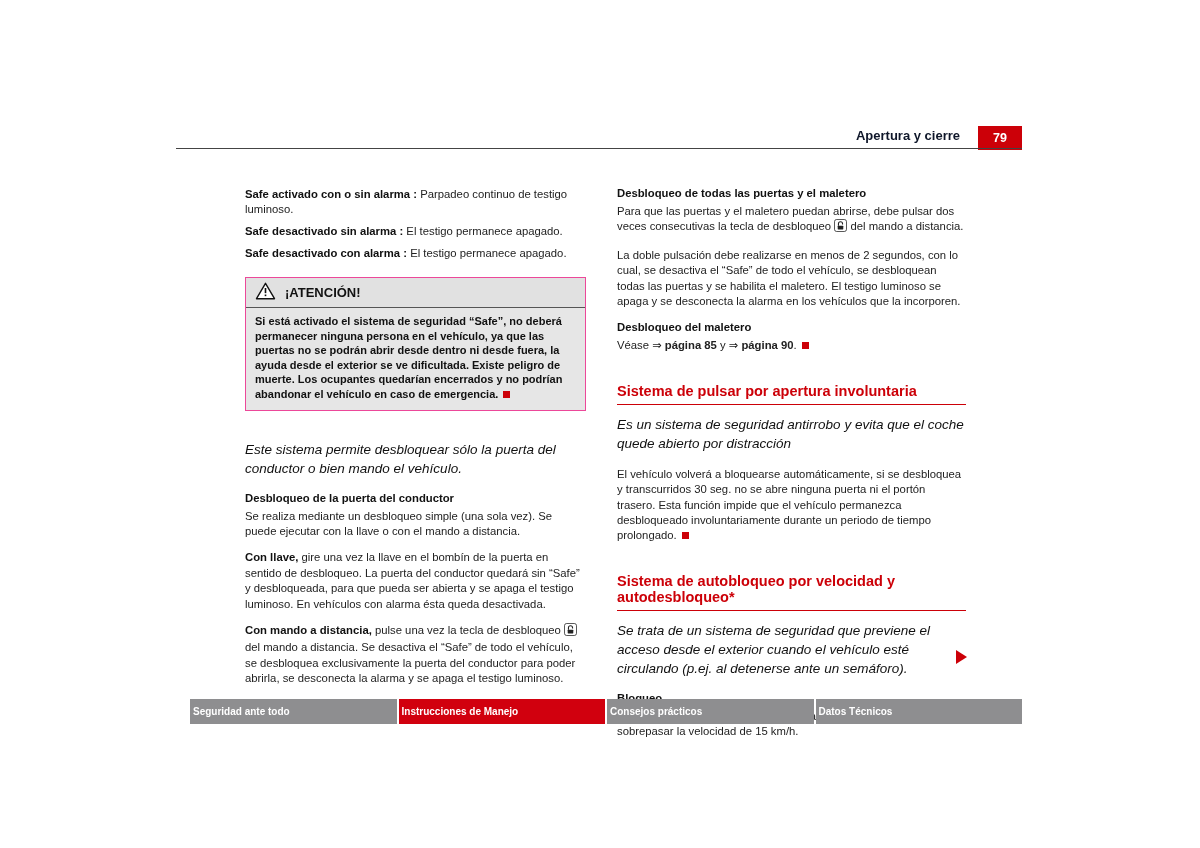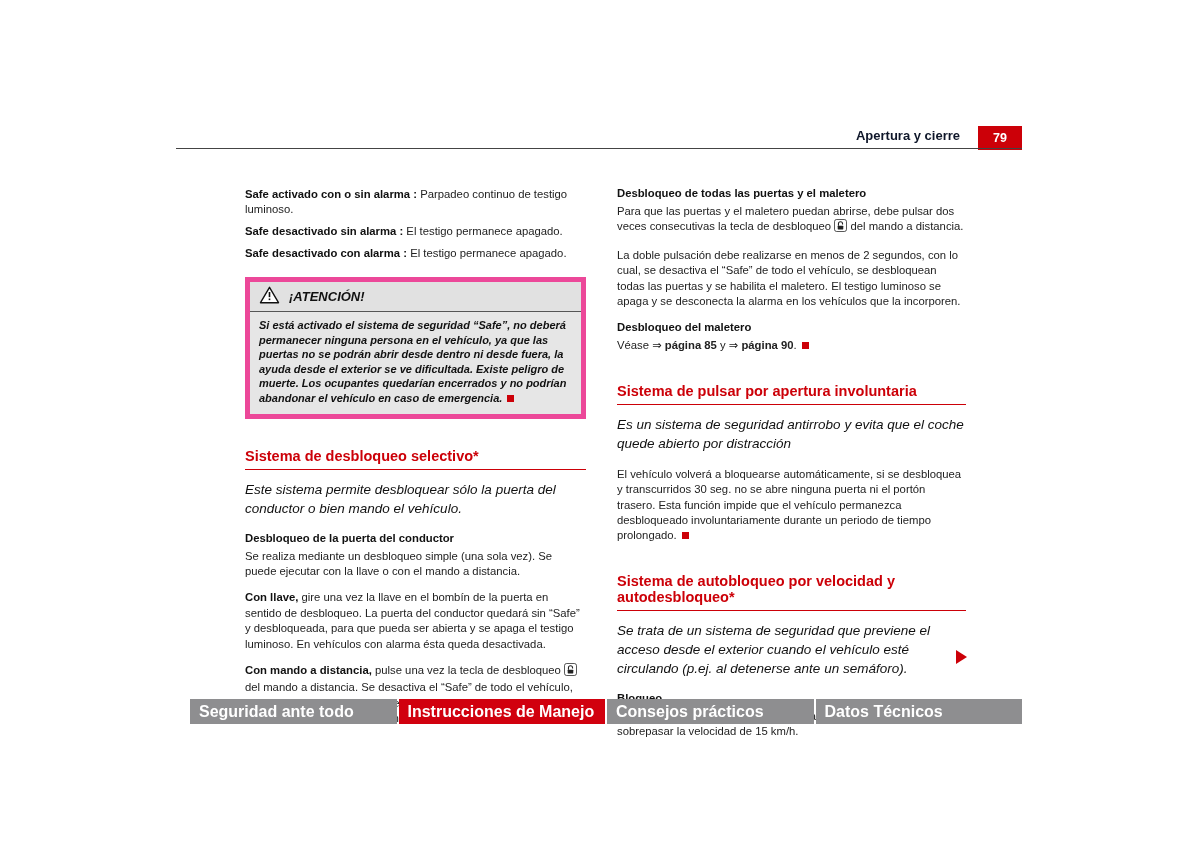--- a/index.html
+++ b/index.html
@@ -47,21 +47,21 @@
   }
 
   
   .col-left  { position: absolute; left: 245px; top: 187px; width: 341px; }
   .col-right { position: absolute; left: 617px; top: 187px; width: 349px; }
 
   .status-line { font-size: 11.3px; line-height: 15px; margin-bottom: 7px; color: #222; }
   .status-line .lbl { font-weight: bold; color: #111; }
 
   
-  .warnbox { margin-top: 16px; border: 5px solid #ec4899; background: #e6e6e6; font-style: italic; }
+  .warnbox { margin-top: 16px; border: 1px solid #ec4899; background: #e6e6e6; }
   .warnbox-header {
     display: flex; align-items: center; gap: 9px;
     padding: 4px 9px;
     background: #e1e1e1;
     border-bottom: 1px solid #555;
     font-weight: bold; font-size: 13px; color: #111;
   }
   .warnbox-body {
     padding: 6px 9px 8px 9px;
     font-weight: bold;
@@ -118,25 +118,25 @@
     top: 699px;
     width: 832px;
     height: 25px;
     display: flex;
     gap: 2px;
   }
   .tab {
     flex: 1;
     background: #8e8e90;
     color: #ffffff;
-    font-size: 16px;
+    font-size: 10px;
     font-weight: bold;
     display: flex;
     align-items: center;
-    padding-left: 9px;
+    padding-left: 3px;
     cursor: default;
   }
   .tab.active { background: #d1000e; }
 </style>
 </head>
 <body>
 
 <div class="page">
 
   <div class="header-title">Apertura y cierre</div>
@@ -165,21 +165,20 @@
           </svg>
         </span>
         <span>¡ATENCIÓN!</span>
       </div>
       <div class="warnbox-body">
         <span>Si está activado el sistema de seguridad “Safe”, no deberá permanecer ninguna persona en el vehículo, ya que las puertas no se podrán abrir desde dentro ni desde fuera, la ayuda desde el exterior se ve dificultada. Existe peligro de muerte. Los ocupantes quedarían encerrados y no podrían abandonar el vehículo en caso de emergencia.</span><span class="endmark"></span>
       </div>
     </div>
 
     <div class="red-section">
-      <div class="red-title">Sistema de desbloqueo selectivo*</div>
       <div class="lead">Este sistema permite desbloquear sólo la puerta del conductor o bien mando el vehículo.</div>
       <div class="subhead first">Desbloqueo de la puerta del conductor</div>
       <div class="para">Se realiza mediante un desbloqueo simple (una sola vez). Se puede ejecutar con la llave o con el mando a distancia.</div>
       <div class="para">
         <span class="lbl">Con llave,</span><span> gire una vez la llave en el bombín de la puerta en sentido de desbloqueo. La puerta del conductor quedará sin “Safe” y desbloqueada, para que pueda ser abierta y se apaga el testigo luminoso. En vehículos con alarma ésta queda desactivada.</span>
       </div>
       <div class="para">
         <span class="lbl">Con mando a distancia,</span><span> pulse una vez la tecla de desbloqueo </span><span class="keyicon"><svg viewBox="0 0 14 14" width="13" height="13" aria-hidden="true">
               <rect x="0.5" y="0.5" width="13" height="13" rx="2.5" fill="#fff" stroke="#444"></rect>
               <path d="M4.8 7.2 V5.2 a2.2 2.2 0 0 1 4.4 0 V6" fill="none" stroke="#222" stroke-width="1.2"></path>

